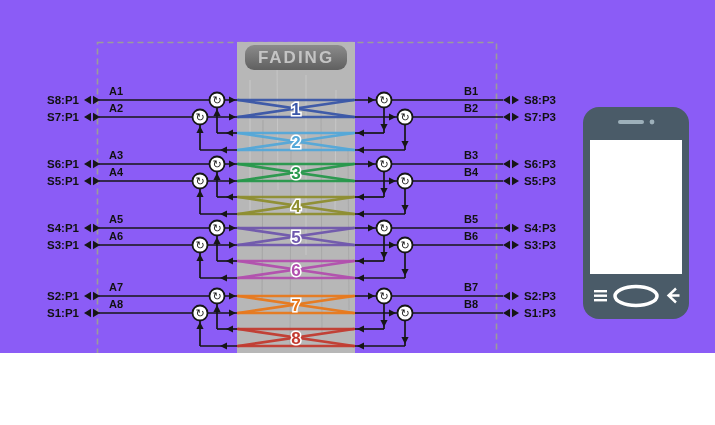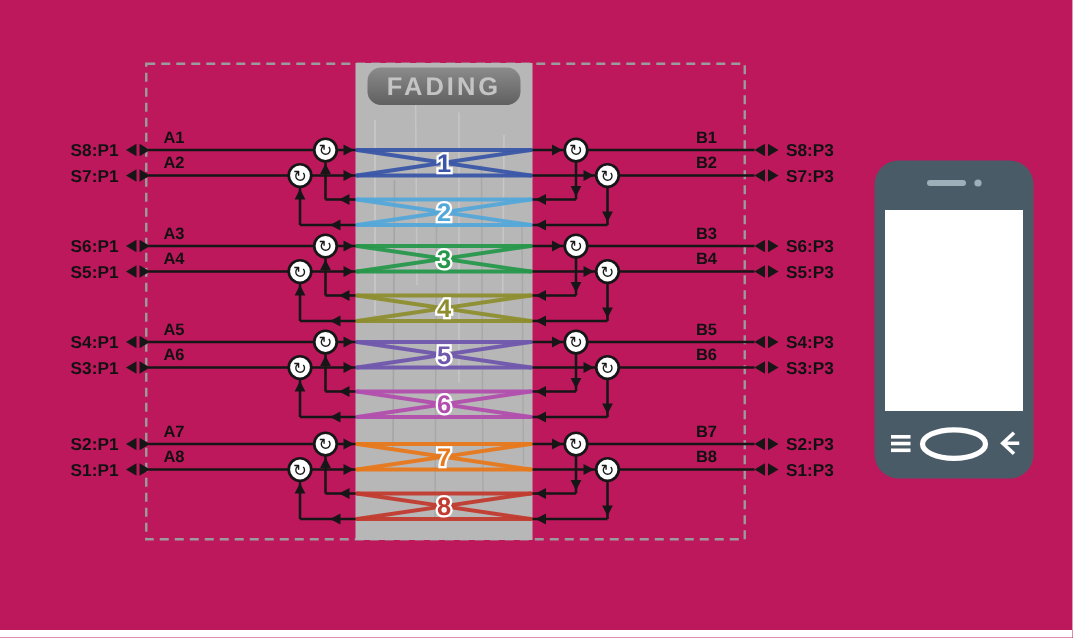--- a/index.html
+++ b/index.html
@@ -1,16 +1,16 @@
 <!DOCTYPE html>
 <html><head>
 <meta charset="utf-8">
 <style>
   html,body{margin:0;padding:0;background:#fff;}
-  .canvas{position:relative;width:715px;height:420px;background:#be185d;overflow:hidden;
+  .canvas{position:relative;width:715px;height:353px;background:#8b5cf6;overflow:hidden;
           font-family:"Liberation Sans",sans-serif;}
   svg text{font-family:"Liberation Sans",sans-serif;}
   .port-label{font-size:11.5px;font-weight:bold;fill:#111;}
   .line-label{font-size:11px;font-weight:bold;fill:#111;}
   .ch-num{font-size:17px;font-weight:bold;stroke:#ffffff;stroke-width:3px;paint-order:stroke;}
   .fading-text{font-size:17px;font-weight:bold;fill:#c4c4c4;letter-spacing:2px;}
 </style>
 </head>
 <body>
 

